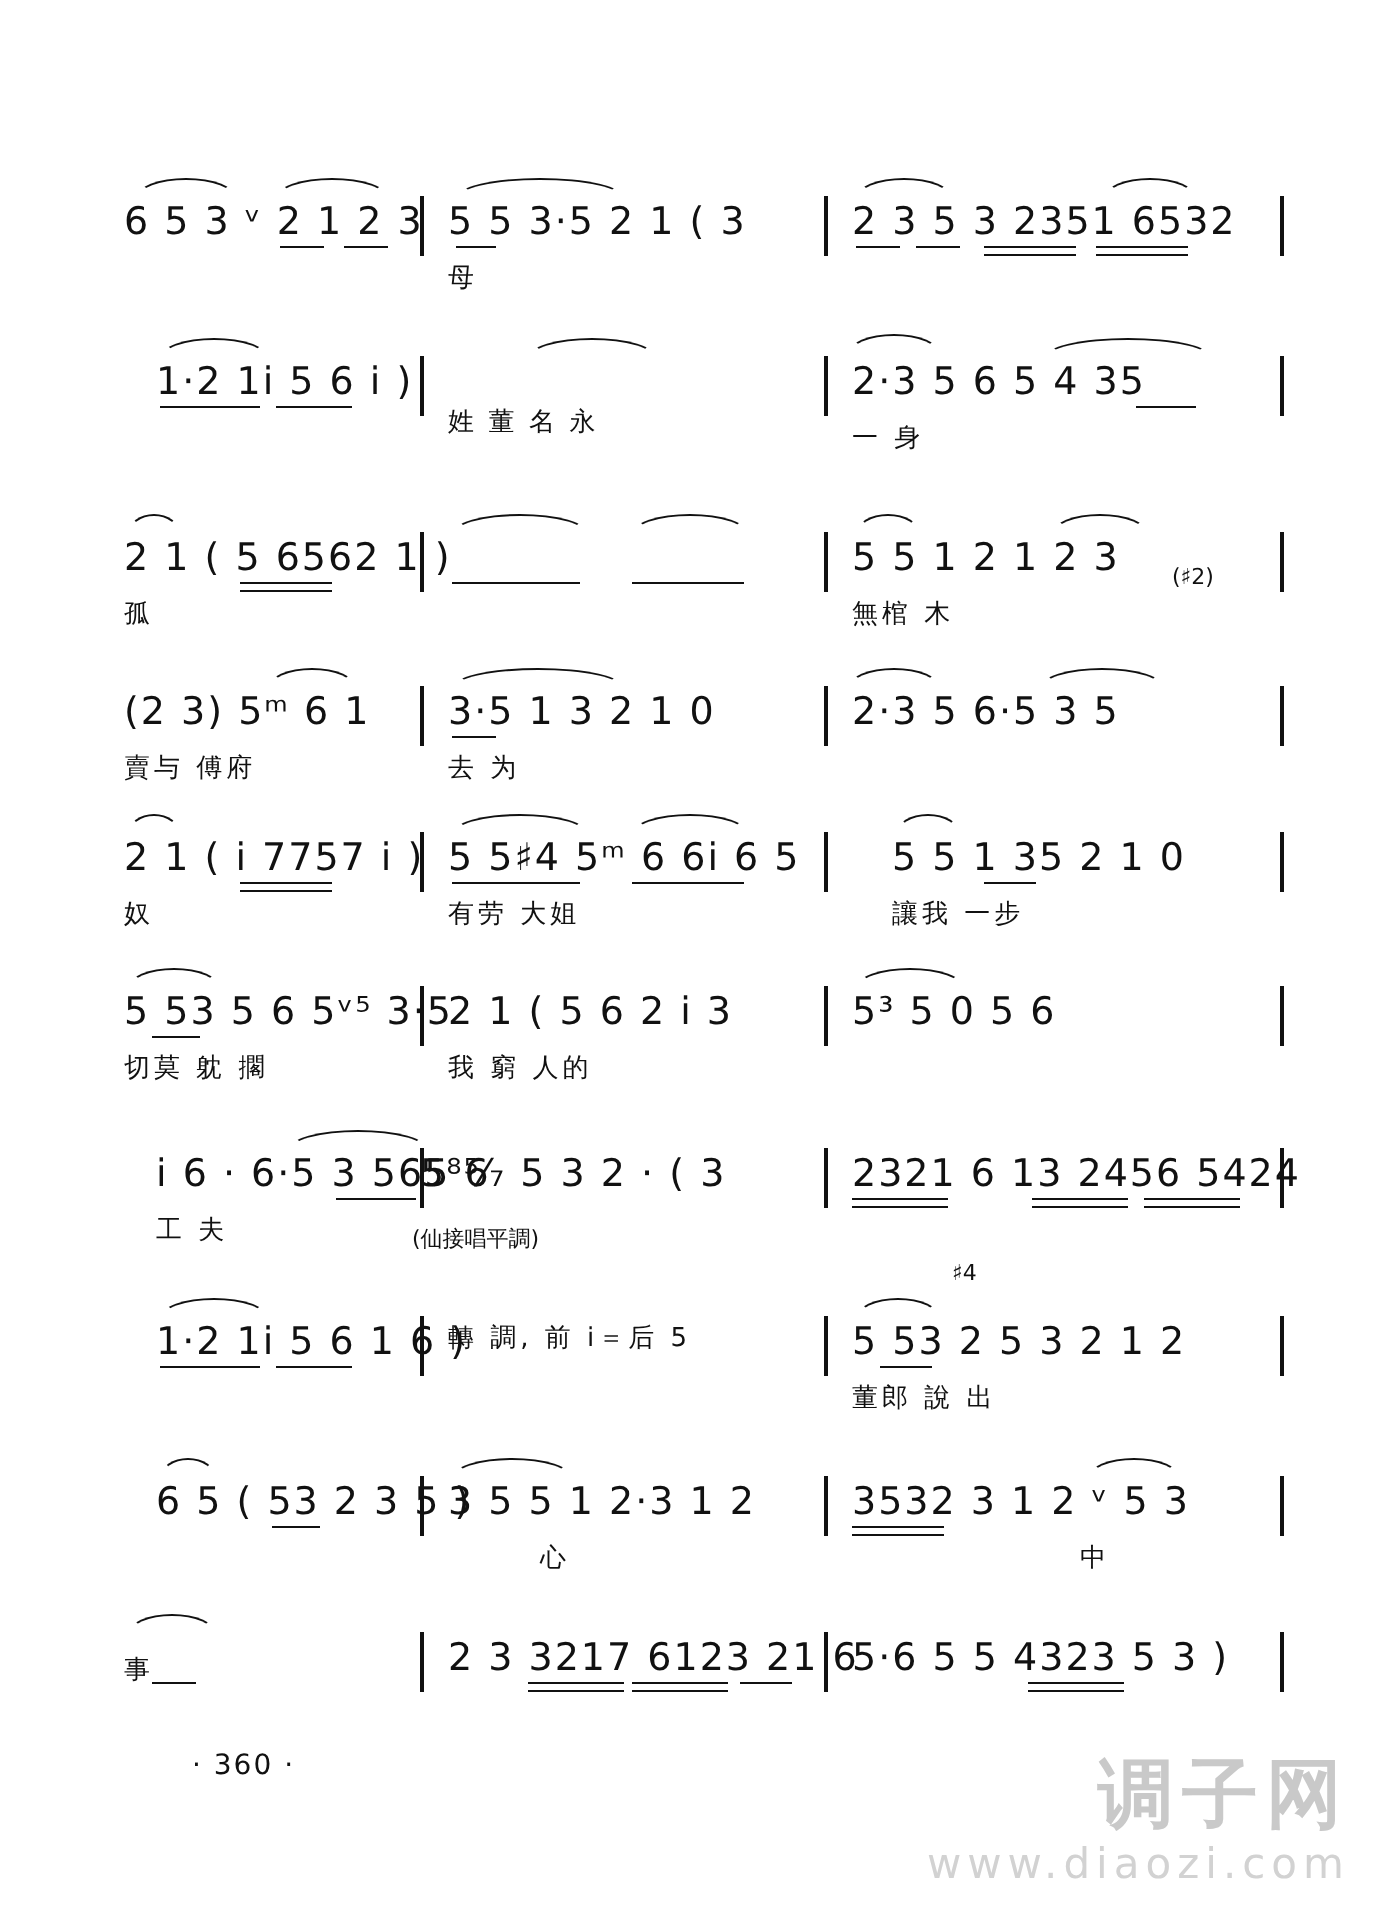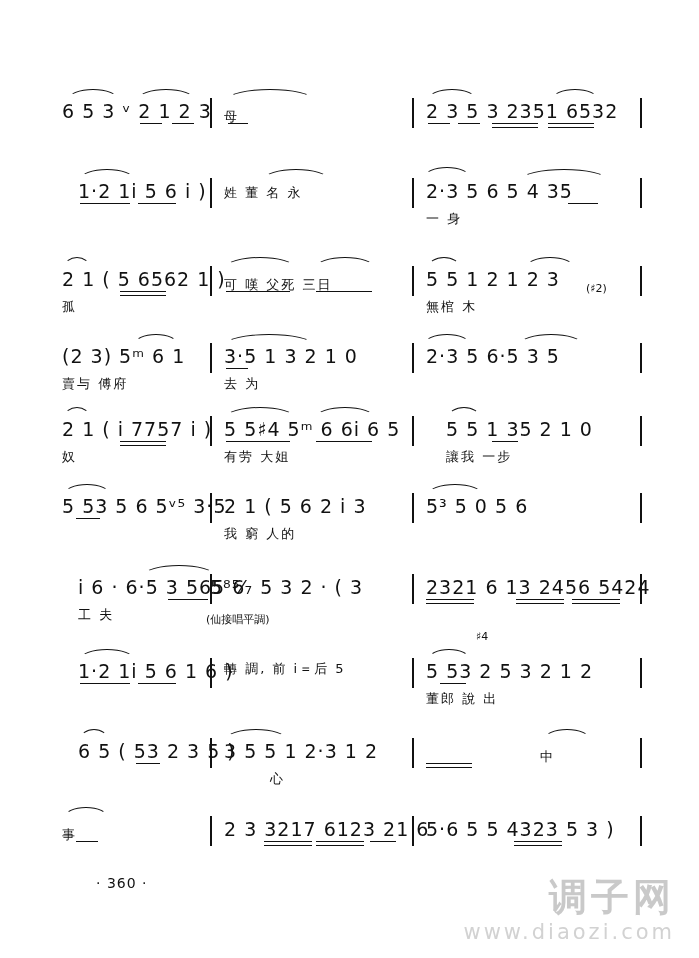--- a/index.html
+++ b/index.html
@@ -111,20 +111,21 @@
       <div class="slur" style="left:6px; top:-11px; width:48px;"></div>
       <div class="slur" style="left:76px; top:-11px; width:54px;"></div>
       <div class="notes">6 5 3  ᵛ 2 1  2 3</div>
       <div class="underbar" style="left:78px; top:23px; width:22px;"></div>
       <div class="underbar" style="left:110px; top:23px; width:22px;"></div>
       <div class="lyric" style="margin-top:8px;"></div>
     </div>
     <div class="barline" style="left:148px;"></div>
     <div class="measure" style="left:162px;">
       <div class="slur" style="left:4px; top:-11px; width:82px;"></div>
+      <div class="notes">5 5  3·5  2 1   ( 3</div>
       <div class="underbar" style="left:4px; top:23px; width:20px;"></div>
       <div class="lyric" style="margin-top:8px;">母</div>
     </div>
     <div class="barline" style="left:350px;"></div>
     <div class="measure" style="left:364px;">
       <div class="slur" style="left:2px; top:-11px; width:46px;"></div>
       <div class="slur" style="left:126px; top:-11px; width:44px;"></div>
       <div class="notes">2 3  5 3  2351 6532</div>
       <div class="underbar" style="left:2px; top:23px; width:22px;"></div>
       <div class="underbar" style="left:32px; top:23px; width:22px;"></div>
@@ -139,21 +140,21 @@
   <div class="system" style="top:180px;">
     <div class="measure" style="left:16px;">
       <div class="slur" style="left:2px; top:-11px; width:52px;"></div>
       <div class="notes">1·2  1i  5 6  i )</div>
       <div class="underbar" style="left:2px; top:23px; width:50px;"></div>
       <div class="underbar" style="left:60px; top:23px; width:38px;"></div>
     </div>
     <div class="barline" style="left:148px;"></div>
     <div class="measure" style="left:162px;">
       <div class="slur" style="left:40px; top:-11px; width:62px;"></div>
-      <div class="lyric" style="margin-top:4px;">姓 董  名 永</div>
+      <div class="lyric" style="margin-top:22px;font-family:Liberation Serif, serif;">姓 董  名 永</div>
     </div>
     <div class="barline" style="left:350px;"></div>
     <div class="measure" style="left:364px;">
       <div class="slur" style="left:-2px; top:-13px; width:44px;"></div>
       <div class="slur" style="left:96px; top:-11px; width:82px;"></div>
       <div class="notes">2·3  5      6 5  4  35</div>
       <div class="underbar" style="left:142px; top:23px; width:30px;"></div>
       <div class="lyric" style="margin-top:8px;">一        身</div>
     </div>
     <div class="barline" style="left:578px;"></div>
@@ -166,21 +167,20 @@
       <div class="underbar" style="left:58px; top:23px; width:46px;"></div>
       <div class="underbar" style="left:58px; top:27px; width:46px;"></div>
       <div class="lyric" style="margin-top:8px;">孤</div>
     </div>
     <div class="barline" style="left:148px;"></div>
     <div class="measure" style="left:162px;">
       <div class="slur" style="left:2px; top:-11px; width:66px;"></div>
       <div class="slur" style="left:92px; top:-11px; width:56px;"></div>
       <div class="underbar" style="left:2px; top:23px; width:64px;"></div>
       <div class="underbar" style="left:92px; top:23px; width:56px;"></div>
-      <div class="lyric" style="margin-top:8px;">可 嘆   父死  三日</div>
     </div>
     <div class="barline" style="left:350px;"></div>
     <div class="measure" style="left:364px;">
       <div class="slur" style="left:2px; top:-11px; width:30px;"></div>
       <div class="slur" style="left:100px; top:-11px; width:46px;"></div>
       <div class="notes">5 5 1     2 1 2 3</div>
       <div class="annot" style="left:160px; top:14px;">(♯2)</div>
       <div class="lyric" style="margin-top:8px;">無棺    木</div>
     </div>
     <div class="barline" style="left:578px;"></div>
@@ -233,20 +233,21 @@
       <div class="lyric" style="margin-top:8px;">讓我    一步</div>
     </div>
     <div class="barline" style="left:578px;"></div>
   </div>
 
   <div class="system" style="top:495px;">
     <div class="measure" style="left:0px;">
       <div class="slur" style="left:2px; top:-11px; width:44px;"></div>
       <div class="notes">5 53 5    6 5ᵛ⁵ 3·5</div>
       <div class="underbar" style="left:14px; top:23px; width:24px;"></div>
+      <div class="lyric" style="margin-top:8px;">切莫   躭 擱</div>
     </div>
     <div class="barline" style="left:148px;"></div>
     <div class="measure" style="left:162px;">
       <div class="notes">2 1   ( 5 6 2  i 3</div>
       <div class="lyric" style="margin-top:8px;">我  窮 人的</div>
     </div>
     <div class="barline" style="left:350px;"></div>
     <div class="measure" style="left:364px;">
       <div class="slur" style="left:2px; top:-11px; width:52px;"></div>
       <div class="notes">5³ 5 0 5     6</div>
@@ -309,20 +310,21 @@
     </div>
     <div class="barline" style="left:148px;"></div>
     <div class="measure" style="left:162px;">
       <div class="slur" style="left:2px; top:-11px; width:58px;"></div>
       <div class="notes">3 5  5 1  2·3 1 2</div>
       <div class="lyric" style="margin-top:8px; margin-left:46px;">心</div>
     </div>
     <div class="barline" style="left:350px;"></div>
     <div class="measure" style="left:364px;">
       <div class="slur" style="left:118px; top:-11px; width:44px;"></div>
+      <div class="notes">3532  3 1 2   ᵛ 5 3</div>
       <div class="underbar" style="left:0px; top:23px; width:46px;"></div>
       <div class="underbar" style="left:0px; top:27px; width:46px;"></div>
       <div class="lyric" style="margin-top:8px; margin-left:114px;">中</div>
     </div>
     <div class="barline" style="left:578px;"></div>
   </div>
 
   <div class="system" style="top:818px;">
     <div class="measure" style="left:0px;">
       <div class="slur" style="left:2px; top:-11px; width:42px;"></div>

